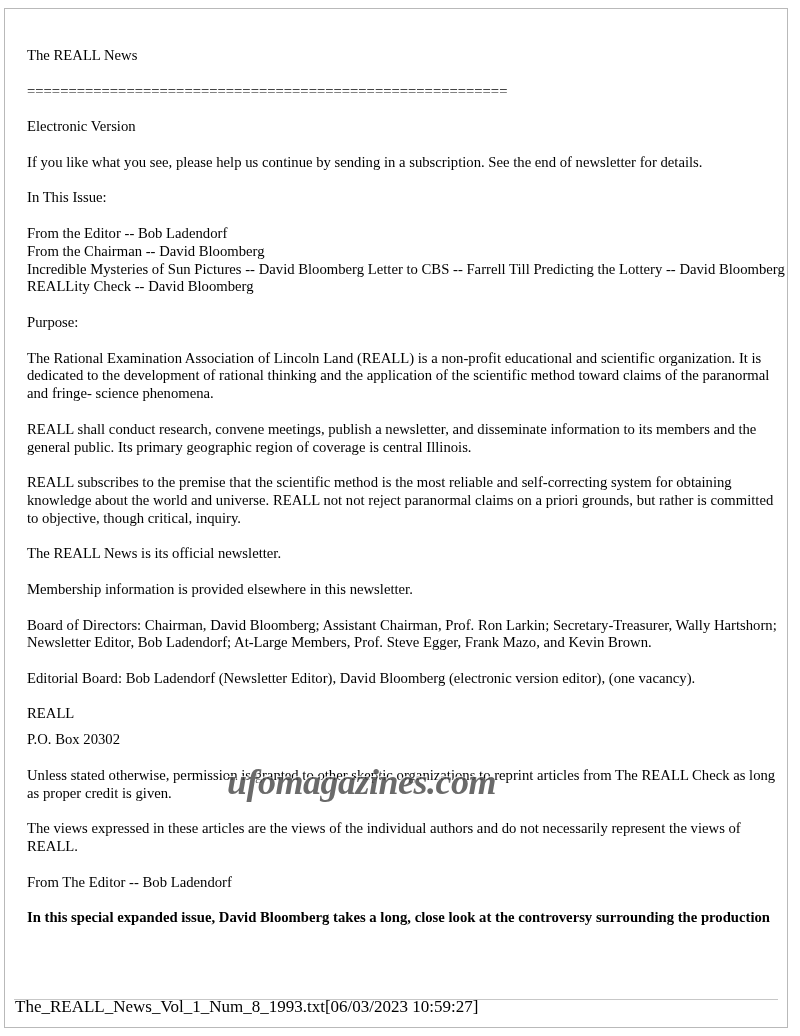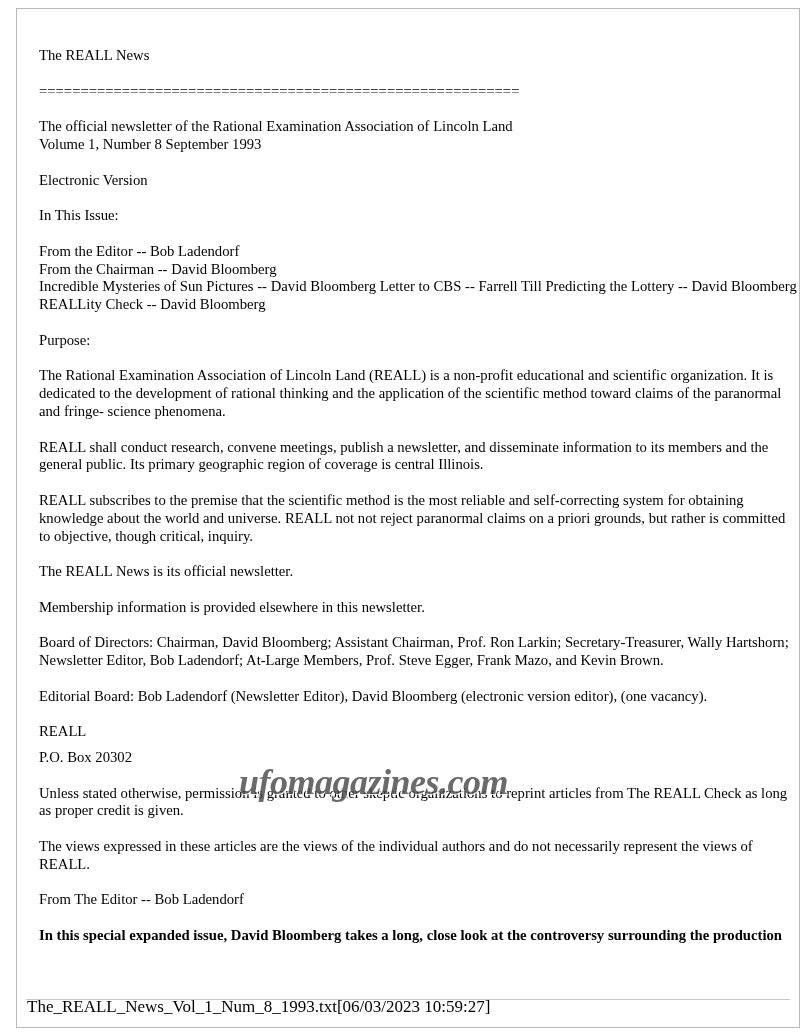--- a/index.html
+++ b/index.html
@@ -16,21 +16,21 @@
     overflow: hidden;
   }
   .page {
     position: relative;
     width: 800px;
     height: 1036px;
     box-sizing: border-box;
   }
   .doc-frame {
     position: absolute;
-    left: 16px;
+    left: 4px;
     top: 8px;
     width: 784px;
     height: 1020px;
     border: 1px solid #b9b9b9;
     box-sizing: border-box;
     background: #ffffff;
   }
   .content {
     position: absolute;
     left: 22px;
@@ -97,25 +97,24 @@
 
 <div class="page">
   <div class="doc-frame">
 
     <div class="content">
 
       <p class="para">The REALL News</p>
 
       <p class="rule">==========================================================</p>
 
-      <p class="para">The official newsletter of the Rational Examination Association of Lincoln Land
-Volume 1, Number 8 September 1993</p>
 
       <p class="para">Electronic Version</p>
 
+      <p class="para">If you like what you see, please help us continue by sending in a subscription. See the end of newsletter for details.</p>
 
       <p class="para">In This Issue:</p>
 
       <p class="para">From the Editor -- Bob Ladendorf
 From the Chairman -- David Bloomberg
 Incredible Mysteries of Sun Pictures -- David Bloomberg Letter to CBS -- Farrell Till Predicting the Lottery -- David Bloomberg REALLity Check -- David Bloomberg</p>
 
       <p class="para">Purpose:</p>
 
       <p class="para">The Rational Examination Association of Lincoln Land (REALL) is a non-profit educational and scientific organization. It is dedicated to the development of rational thinking and the application of the scientific method toward claims of the paranormal and fringe- science phenomena.</p>

